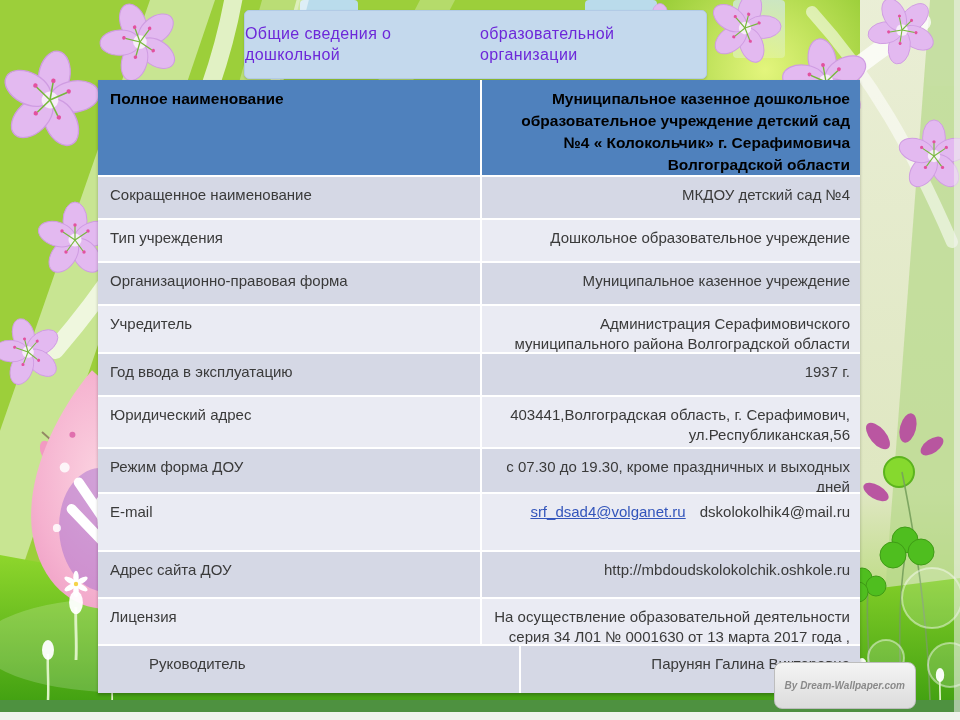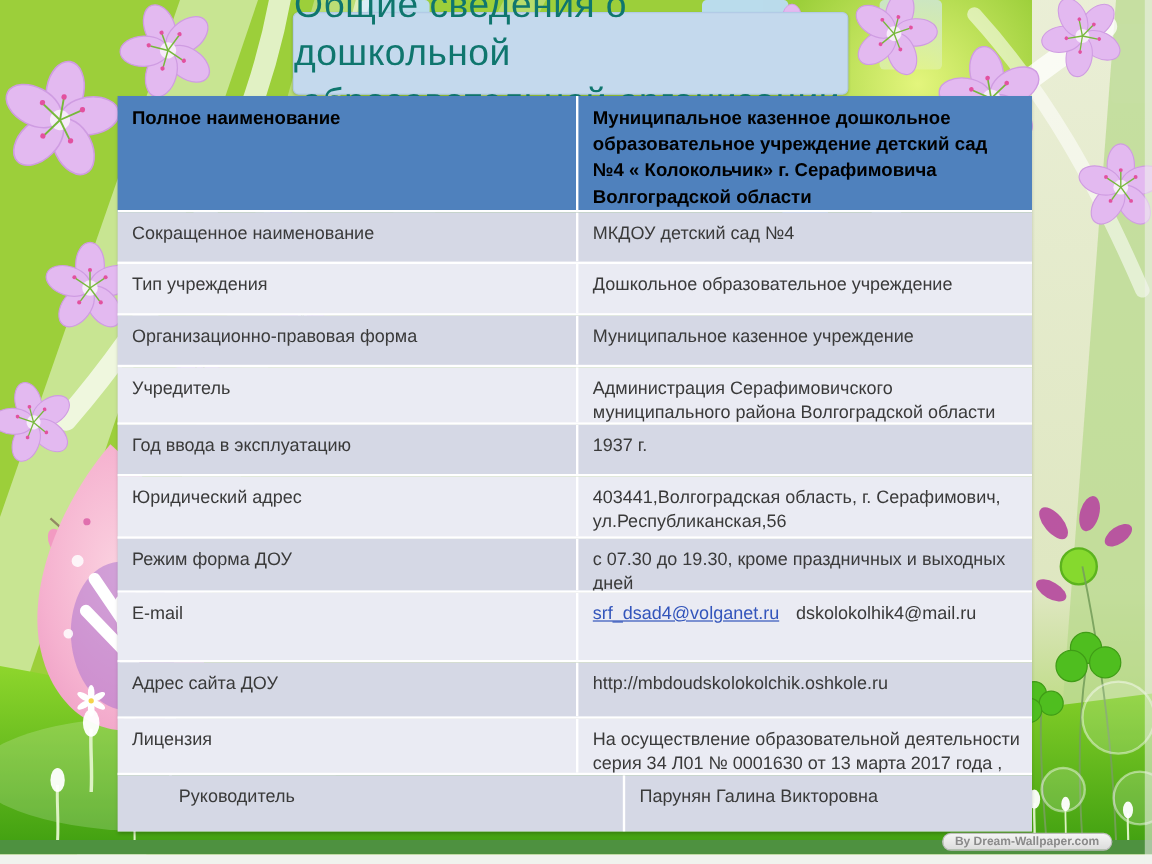--- a/index.html
+++ b/index.html
@@ -3,43 +3,43 @@
 <meta charset="utf-8">
 <style>
   html,body{margin:0;padding:0;}
   body{width:960px;height:720px;overflow:hidden;font-family:"Liberation Sans",sans-serif;}
   .slide{position:relative;width:960px;height:720px;overflow:hidden;background:#9ccf3a;}
   .bg{position:absolute;left:0;top:0;z-index:0;}
 
   .title-box{
     position:absolute;left:244px;top:10px;width:461px;height:67px;z-index:2;
     background:#c4d9ed;border:1px solid #b2cbe6;border-radius:5px;
-    display:flex;flex-direction:column;justify-content:center;align-items:center;
-    color:#0f766e;font-size:31px;letter-spacing:.4px;line-height:1.3;
+    display:flex;flex-direction:row;justify-content:center;align-items:center;
+    color:#6d28d9;font-size:16px;letter-spacing:.4px;line-height:1.3;
     box-shadow:0 1px 2px rgba(0,0,0,.15);
   }
 
   .info-table{position:absolute;left:98px;top:80px;width:762px;z-index:2;
     box-shadow:0 2px 3px rgba(0,0,0,.25);}
   .trow{display:flex;width:762px;box-sizing:border-box;border-bottom:2px solid #ffffff;overflow:hidden;}
   .trow:last-child{border-bottom:none;padding-left:39px;}
   .cell{box-sizing:border-box;padding:8px 10px 4px 12px;font-size:15px;line-height:1.36;color:#3a3a3a;}
   .cell.left{width:384px;border-right:2px solid #ffffff;flex:none;}
-  .cell.right{flex:1;}
+  .cell.right{flex:1;text-align:right;}
   .trow.header{background:#4f81bd;}
   .trow.header .cell{color:#000000;font-weight:bold;font-size:15.5px;line-height:1.42;}
   .trow.dark{background:#d5d8e5;}
   .trow.light{background:#eaebf3;}
   .email-link{color:#3355bb;text-decoration:underline;margin-right:14px;cursor:pointer;margin-top:28px;}
 
   .watermark{
-    position:absolute;right:33px;bottom:11px;z-index:3;
+    position:absolute;right:44px;bottom:11px;z-index:3;
     background:linear-gradient(#f4f4f4,#dcdcdc);
     border:1px solid #bdbdbd;border-radius:8px;
-    padding:1px 10px;font-size:10px;font-weight:bold;color:#8a8a8a;
+    padding:17px 10px;font-size:10px;font-style:italic;font-weight:bold;color:#8a8a8a;
   }
 </style>
 </head>
 <body>
 
 <div class="slide">
 
   <svg class="bg" width="960" height="720" viewBox="0 0 960 720">
     <defs>
       <linearGradient id="gGrass" x1="0" y1="0" x2="0" y2="1">

